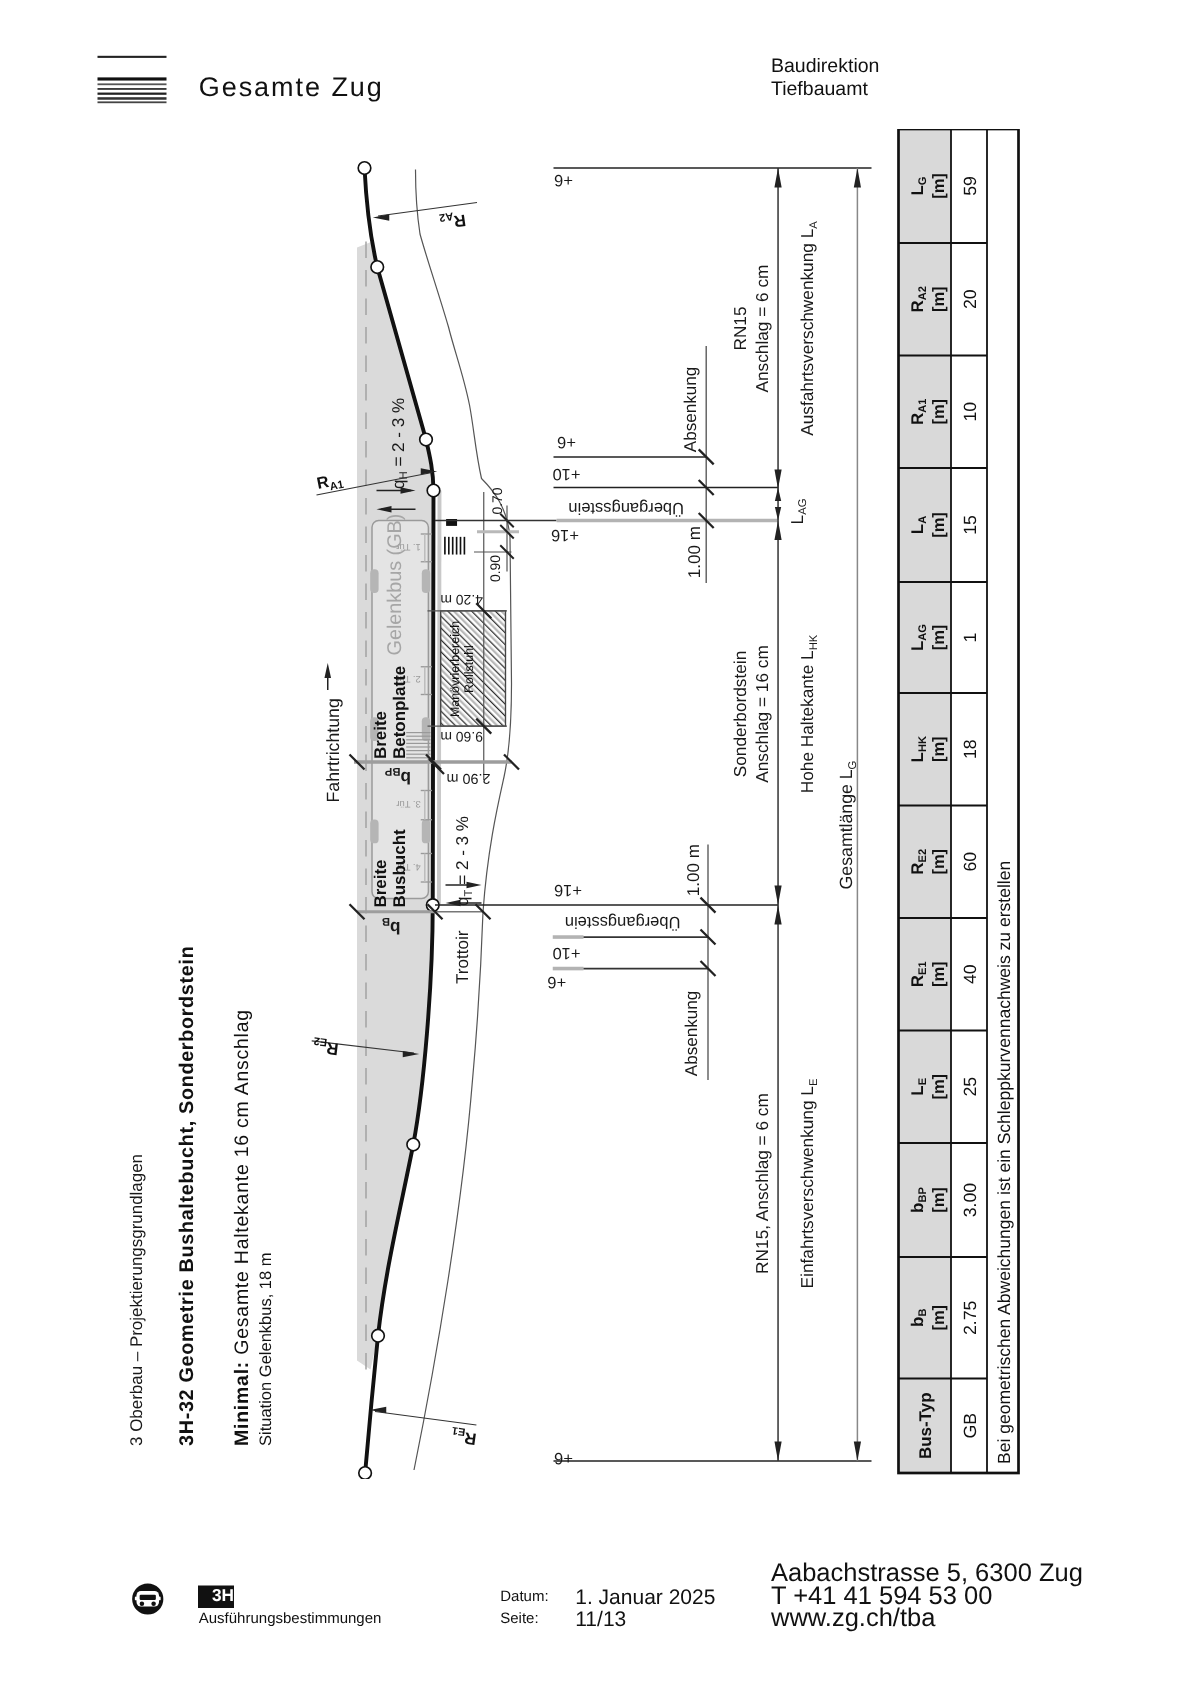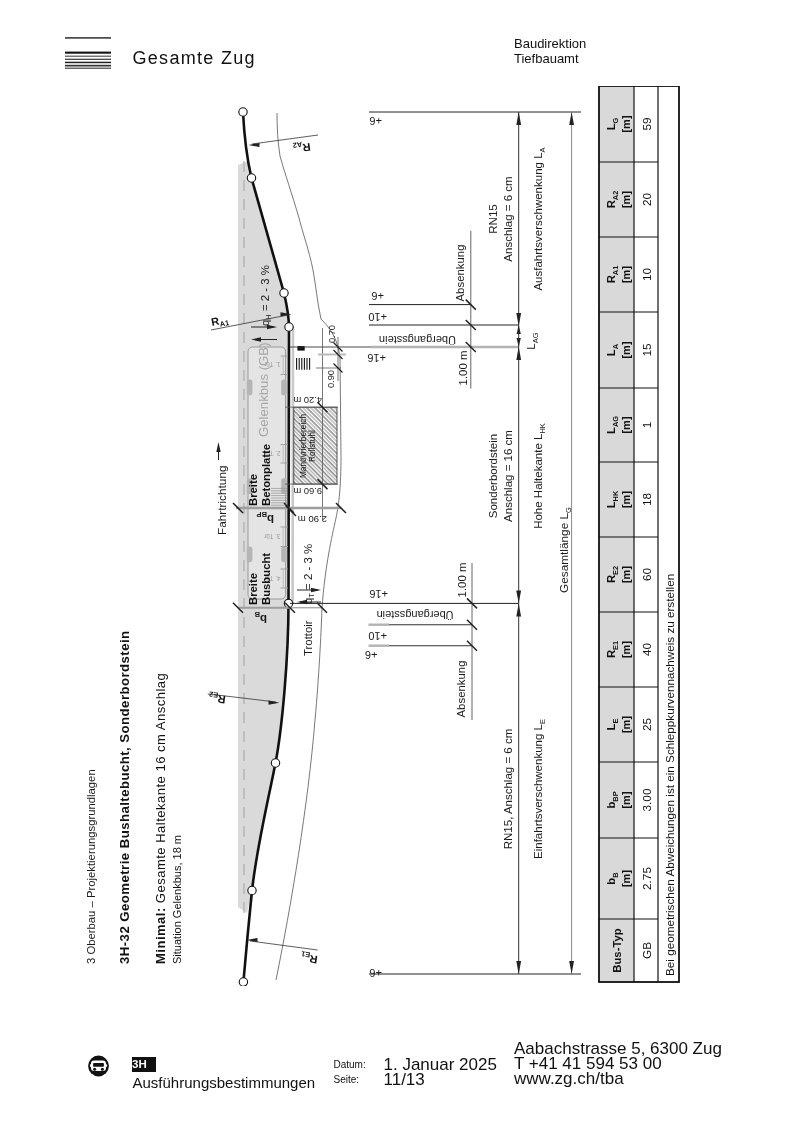--- a/index.html
+++ b/index.html
@@ -304,19 +304,19 @@
 <svg class="abs" style="left:86px;top:1053px" width="26" height="26" viewBox="0 0 26 26">
 <circle cx="12.5" cy="13" r="10.4" fill="#111"></circle>
 <rect x="5.0" y="7.6" width="15.0" height="10.4" rx="3" fill="#fff"></rect>
 <rect x="7.1" y="10.1" width="10.8" height="3.6" rx="0.8" fill="#111"></rect>
 <rect x="3.9" y="11.3" width="1.8" height="2.6" rx="0.8" fill="#fff"></rect>
 <rect x="19.3" y="11.3" width="1.8" height="2.6" rx="0.8" fill="#fff"></rect>
 <circle cx="8.6" cy="16.2" r="1.5" fill="#111"></circle>
 <circle cx="16.4" cy="16.2" r="1.5" fill="#111"></circle>
 </svg>
 
-<div class="abs" style="left:132px;top:1056.5px;width:24px;height:15px;background:#111;color:#fff;font-weight:bold;font-size:11.5px;text-align:left;line-height:15px">3H</div>
-
-<div class="abs" style="left:132.5px;top:1073.5px;font-size:15px;color:#111">Ausführungsbestimmungen</div>
+<div class="abs" style="left:132px;top:1056.5px;width:24px;height:15px;background:#111;color:#fff;font-weight:bold;font-size:11.5px;text-align:right;line-height:15px">3H</div>
+
+<div class="abs" style="left:132.5px;top:1073.5px;font-size:10px;color:#111">Ausführungsbestimmungen</div>
 
 <div class="abs" style="left:333.5px;top:1056.5px;font-size:10px;line-height:15.4px;color:#111">Datum:<br>Seite:</div>
-<div class="abs" style="left:383.5px;top:1056.5px;font-size:17px;line-height:15.4px;color:#111">1. Januar 2025<br>11/13</div>
+<div class="abs" style="left:383.5px;top:1056.5px;font-size:14px;line-height:15.4px;color:#111">1. Januar 2025<br>11/13</div>
 
 <div class="abs" style="left:514px;top:1041px;font-size:17px;line-height:15.2px;color:#111">Aabachstrasse 5, 6300 Zug<br>T +41 41 594 53 00<br>www.zg.ch/tba</div>
 </body></html>

